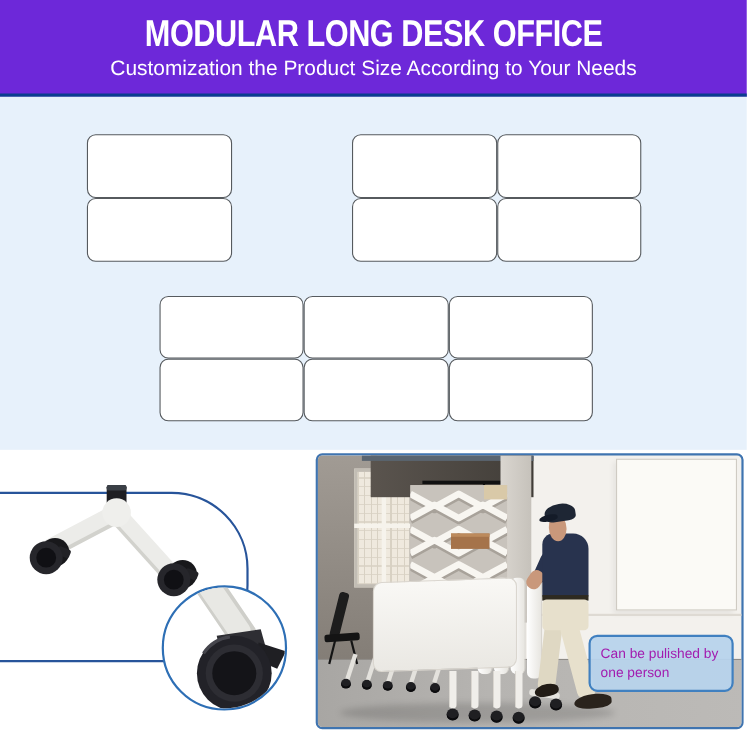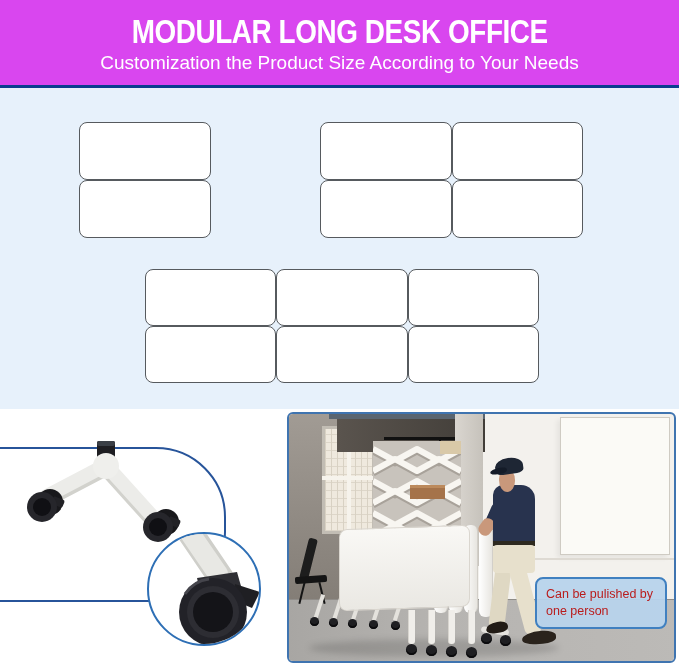--- a/index.html
+++ b/index.html
@@ -1,21 +1,21 @@
 <!DOCTYPE html>
 <html><head>
 <meta charset="utf-8">
 <style>
   html,body{margin:0;padding:0;background:#ffffff;}
   .canvas{position:relative;width:679px;height:664px;overflow:hidden;
     font-family:"Liberation Sans",sans-serif;background:#ffffff;}
 
   
   .banner{position:absolute;left:0;top:0;width:679px;height:85px;
-    background:#d946ef;border-bottom:3px solid #0A3D8F;
+    background:#6d28d9;border-bottom:3px solid #0A3D8F;
     display:flex;flex-direction:column;align-items:center;justify-content:center;}
   .banner-title{color:#fff;font-weight:700;font-size:34px;line-height:1;
     letter-spacing:-0.5px;transform:scaleX(0.82);transform-origin:center;
     white-space:nowrap;margin-top:2px;}
   .banner-sub{color:#fff;font-size:19px;font-weight:400;margin-top:4px;white-space:nowrap;}
 
   
   .sizes{position:absolute;left:0;top:88px;width:679px;height:321px;background:#E7F1FB;}
   .desk-group{position:absolute;display:grid;}
   .desk-top{background:#ffffff;border:1px solid #565A5E;border-radius:8px;}
@@ -109,21 +109,21 @@
   .leg-back{left:203px;top:151px;width:16px;height:64px;background:#DFD8C3;
     border-radius:6px;transform:rotate(7deg);}
   .shoe-front{left:233px;top:217px;width:34px;height:13px;background:#2A231C;
     border-radius:60% 40% 40% 40%;transform:rotate(-4deg);}
   .shoe-back{left:197px;top:208px;width:22px;height:11px;background:#221C16;
     border-radius:55% 45% 40% 40%;transform:rotate(-10deg);}
 
   
   .caption{left:246px;top:163px;width:132px;box-sizing:border-box;
     background:rgba(183,211,236,0.95);border:2px solid #4080C0;border-radius:8px;
-    padding:7px 9px;color:#b91c1c;font-size:12.5px;line-height:1.35;}
+    padding:7px 9px;color:#a21caf;font-size:12.5px;line-height:1.35;}
 </style>
 </head>
 <body>
 
 <div class="canvas">
 
   <div class="banner">
     <div class="banner-title">MODULAR LONG DESK OFFICE</div>
     <div class="banner-sub">Customization the Product Size According to Your Needs</div>
   </div>

